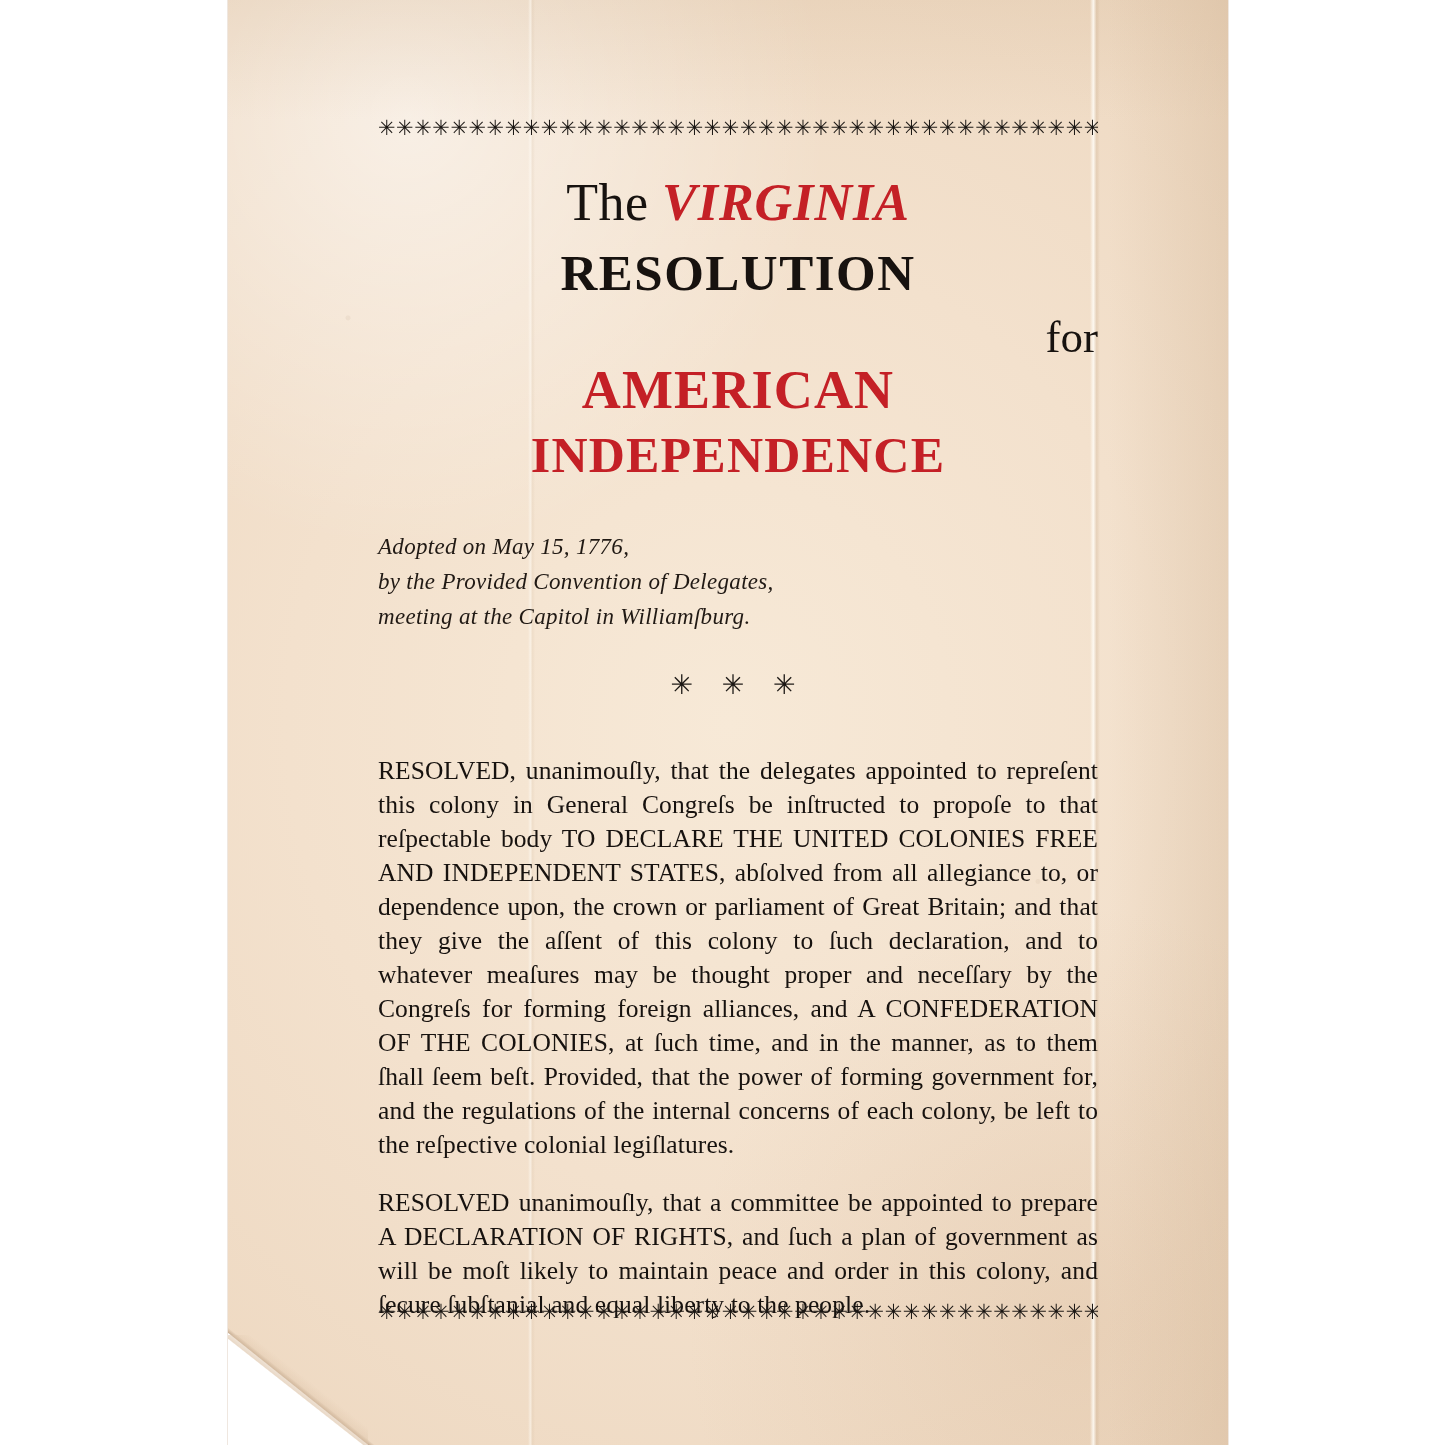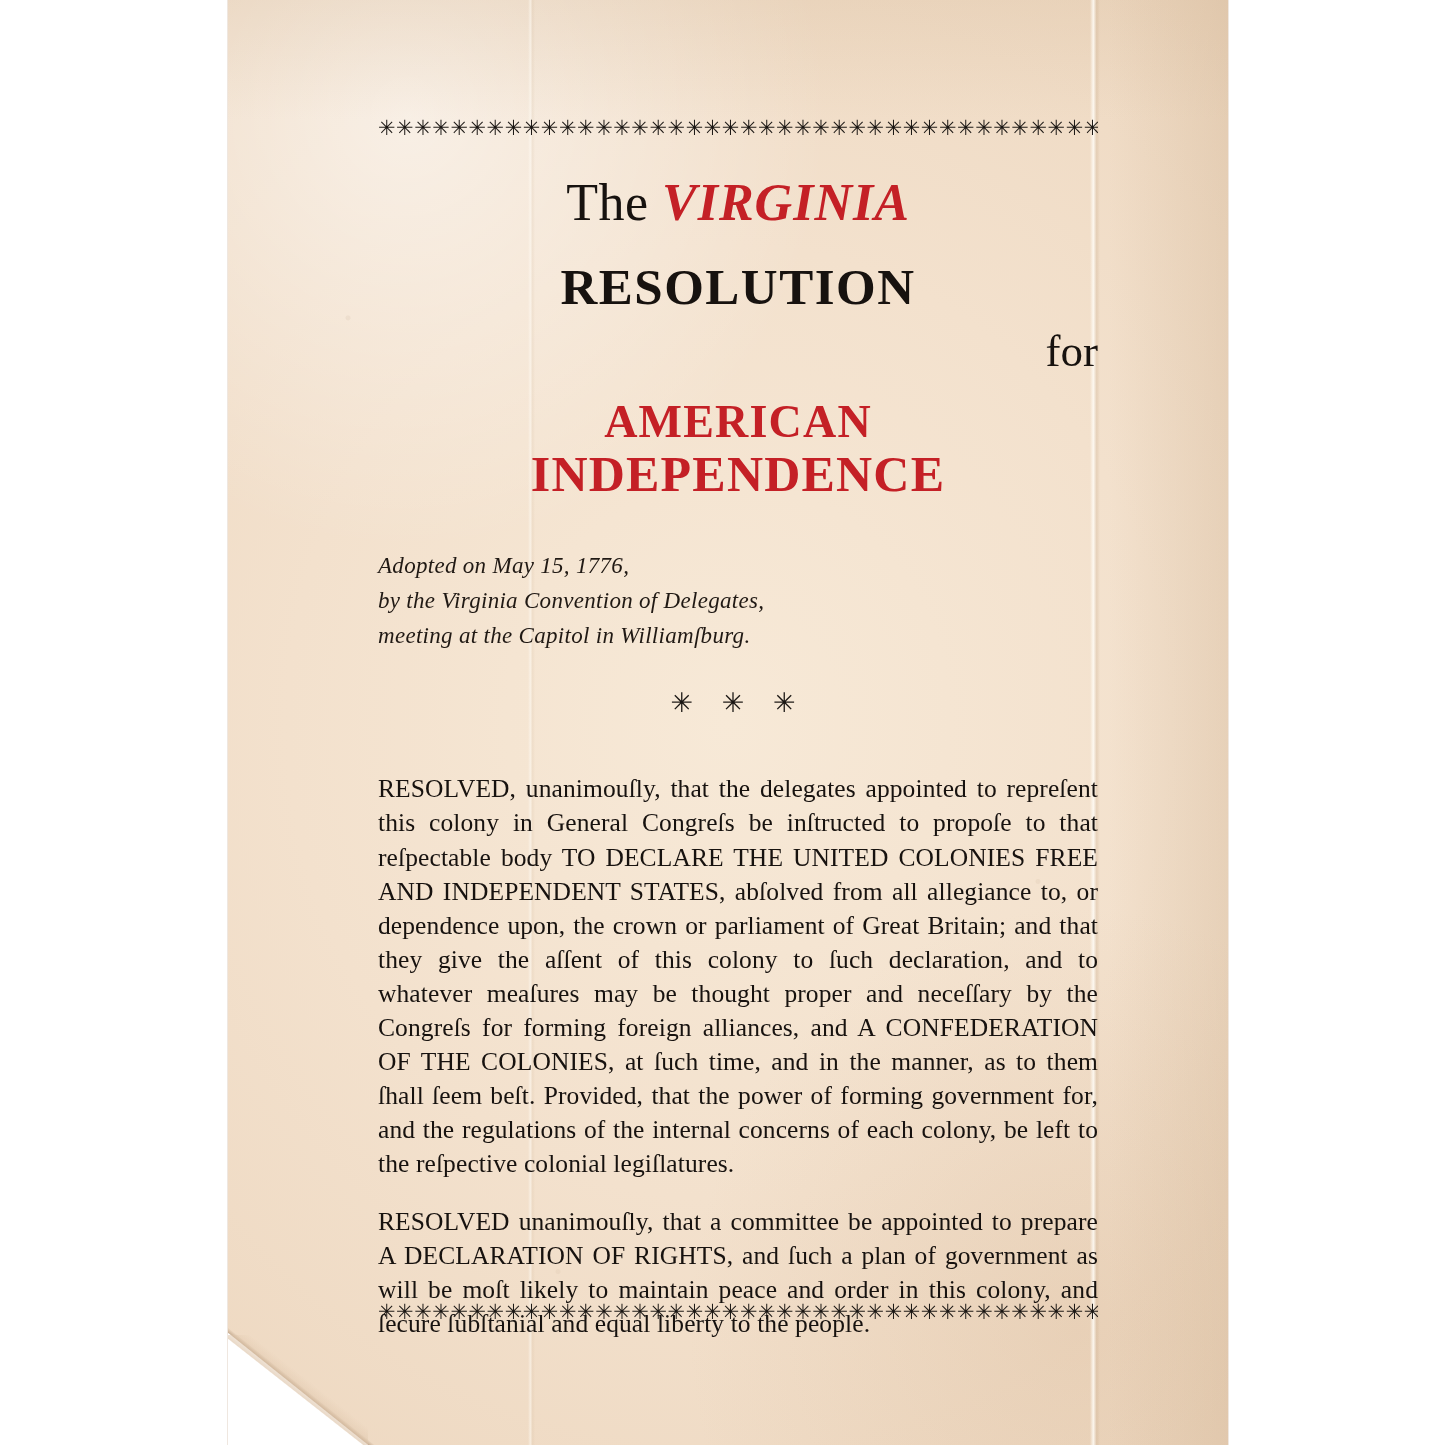--- a/index.html
+++ b/index.html
@@ -118,29 +118,29 @@
     line-height: 1.06;
   }
 
   .t1 { font-size: 52px; margin-top: 36px; letter-spacing: 0.5px; }
   .t1 .red-ital {
     color: #c42026;
     font-style: italic;
     font-weight: bold;
     letter-spacing: 1px;
   }
-  .t2 { font-size: 51px; font-weight: bold; letter-spacing: 1.5px; margin-top: 30px; }
+  .t2 { font-size: 51px; font-weight: bold; letter-spacing: 1.5px; margin-top: 16px; }
   .t3 { font-size: 45px; margin-top: 14px; text-align: right; }
   .t4 {
-    font-size: 46px; font-weight: bold; letter-spacing: 1.2px;
-    color: #c42026; margin-top: 22px;
+    font-size: 54px; font-weight: bold; letter-spacing: 1.2px;
+    color: #c42026; 
   }
   .t5 {
     font-size: 50px; font-weight: bold; letter-spacing: 1.2px;
-    color: #c42026; margin-top: 1px;
+    color: #c42026; margin-top: 10px;
   }
 
   #subtitle {
     margin-top: 48px;
     text-align: left;
     font-style: italic;
     font-size: 23px;
     line-height: 1.52;
     color: #201914;
     letter-spacing: 0.3px;
@@ -199,21 +199,21 @@
       <div class="title-line t2">RESOLUTION</div>
 
       <div class="title-line t3">for</div>
 
       <div class="title-line t4">AMERICAN</div>
 
       <div class="title-line t5">INDEPENDENCE</div>
 
       <div id="subtitle">
         <div>Adopted on May 15, 1776,</div>
-        <div>by the Virginia Convention of Delegates,</div>
+        <div>by the Provided Convention of Delegates,</div>
         <div>meeting at the Capitol in Williamſburg.</div>
       </div>
 
       <div id="stars">✳ ✳ ✳</div>
 
       <div class="body-para">RESOLVED, unanimouſly, that the delegates appointed to repreſent this colony in General Congreſs be inſtructed to propoſe to that reſpectable body TO DECLARE THE UNITED COLONIES FREE AND INDEPENDENT STATES, abſolved from all allegiance to, or dependence upon, the crown or parliament of Great Britain; and that they give the aſſent of this colony to ſuch declaration, and to whatever meaſures may be thought proper and neceſſary by the Congreſs for forming foreign alliances, and A CONFEDERATION OF THE COLONIES, at ſuch time, and in the manner, as to them ſhall ſeem beſt.  Provided, that the power of forming government for, and the regulations of the internal concerns of each colony, be left to the reſpective colonial legiſlatures.</div>
 
       <div class="body-para second">RESOLVED unanimouſly, that a committee be appointed to prepare A DECLARATION OF RIGHTS, and ſuch a plan of government as will be moſt likely to maintain peace and order in this colony, and ſecure ſubſtanial and equal liberty to the people.</div>
 
     </div>

